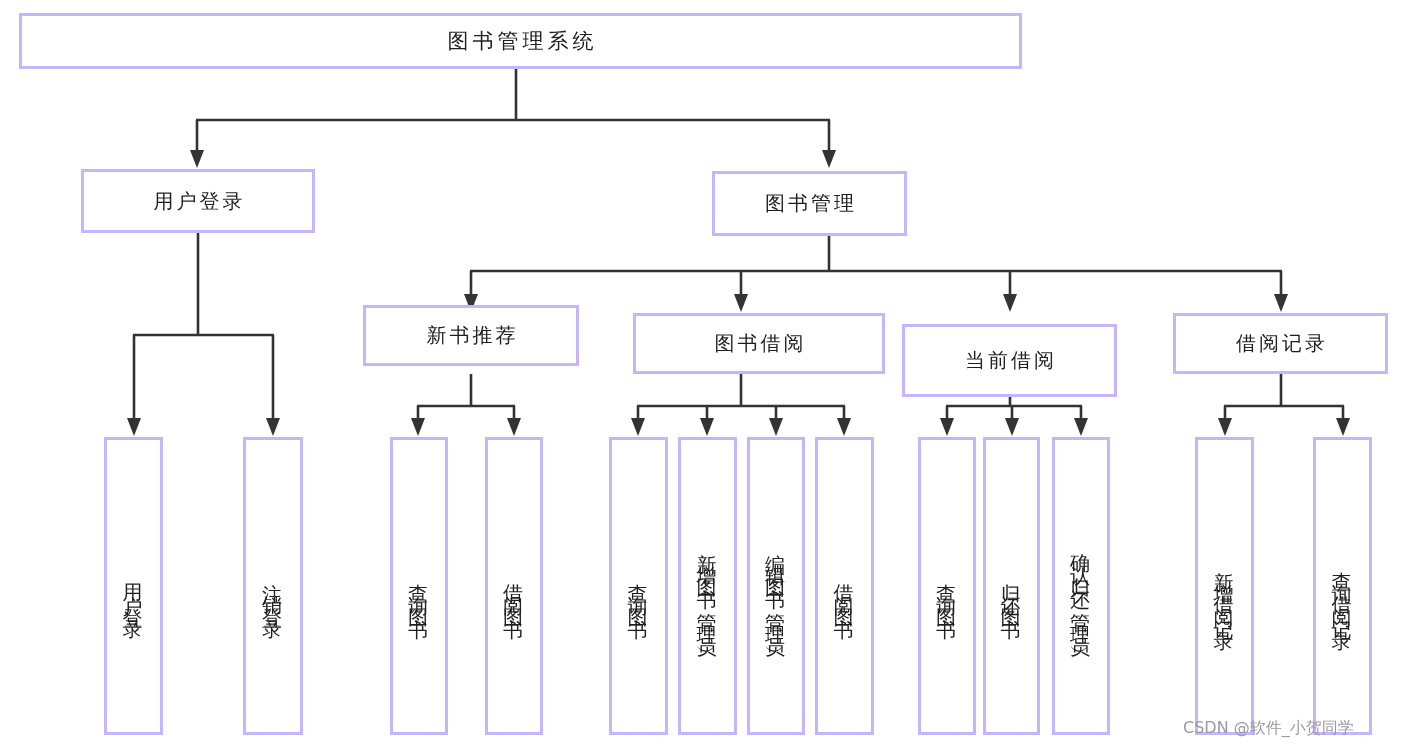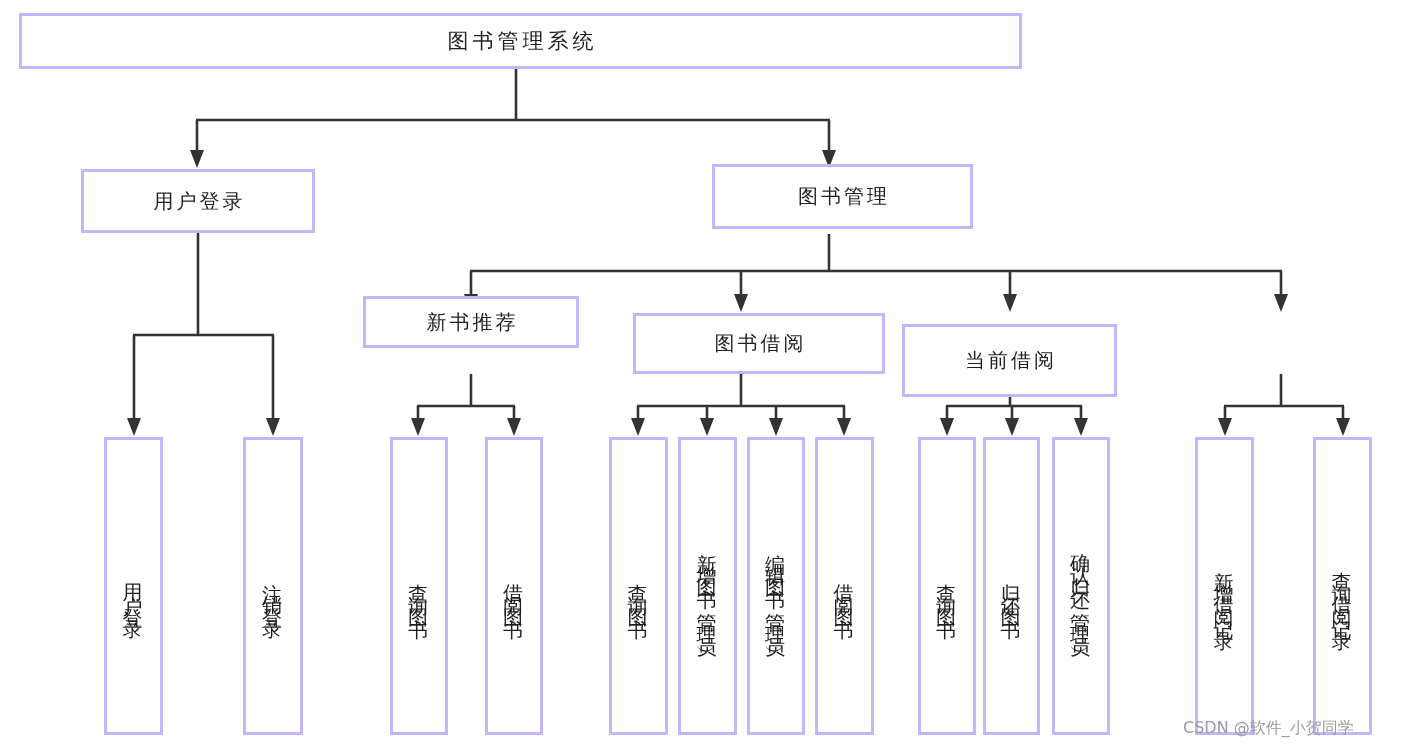--- a/index.html
+++ b/index.html
@@ -102,32 +102,35 @@
     </g>
   </svg>
 
   <div class="node" style="left:19px; top:13px; width:1003px; height:56px;">
     <span class="htext title">图书管理系统</span>
   </div>
 
   <div class="node" style="left:81px; top:169px; width:234px; height:64px;">
     <span class="htext">用户登录</span>
   </div>
-  <div class="node" style="left:712px; top:164px; width:261px; height:65px;">
+  <div class="node" style="left:712px; top:171px; width:195px; height:65px;">
     <span class="htext">图书管理</span>
   </div>
 
-  <div class="node" style="left:363px; top:296px; width:216px; height:52px;">
+  <div class="node" style="left:363px; top:305px; width:216px; height:61px;">
     <span class="htext">新书推荐</span>
   </div>
   <div class="node" style="left:633px; top:313px; width:252px; height:61px;">
     <span class="htext">图书借阅</span>
   </div>
   <div class="node" style="left:902px; top:324px; width:215px; height:73px;">
     <span class="htext">当前借阅</span>
+  </div>
+  <div class="node" style="left:1173px; top:313px; width:215px; height:61px;">
+    <span class="htext">借阅记录</span>
   </div>
 
   <div class="node" style="left:104px; top:437px; width:59px; height:298px;">
     <span class="vtext">用户登录</span>
   </div>
   <div class="node" style="left:243px; top:437px; width:60px; height:298px;">
     <span class="vtext">注销登录</span>
   </div>
 
   <div class="node" style="left:390px; top:437px; width:58px; height:298px;">

